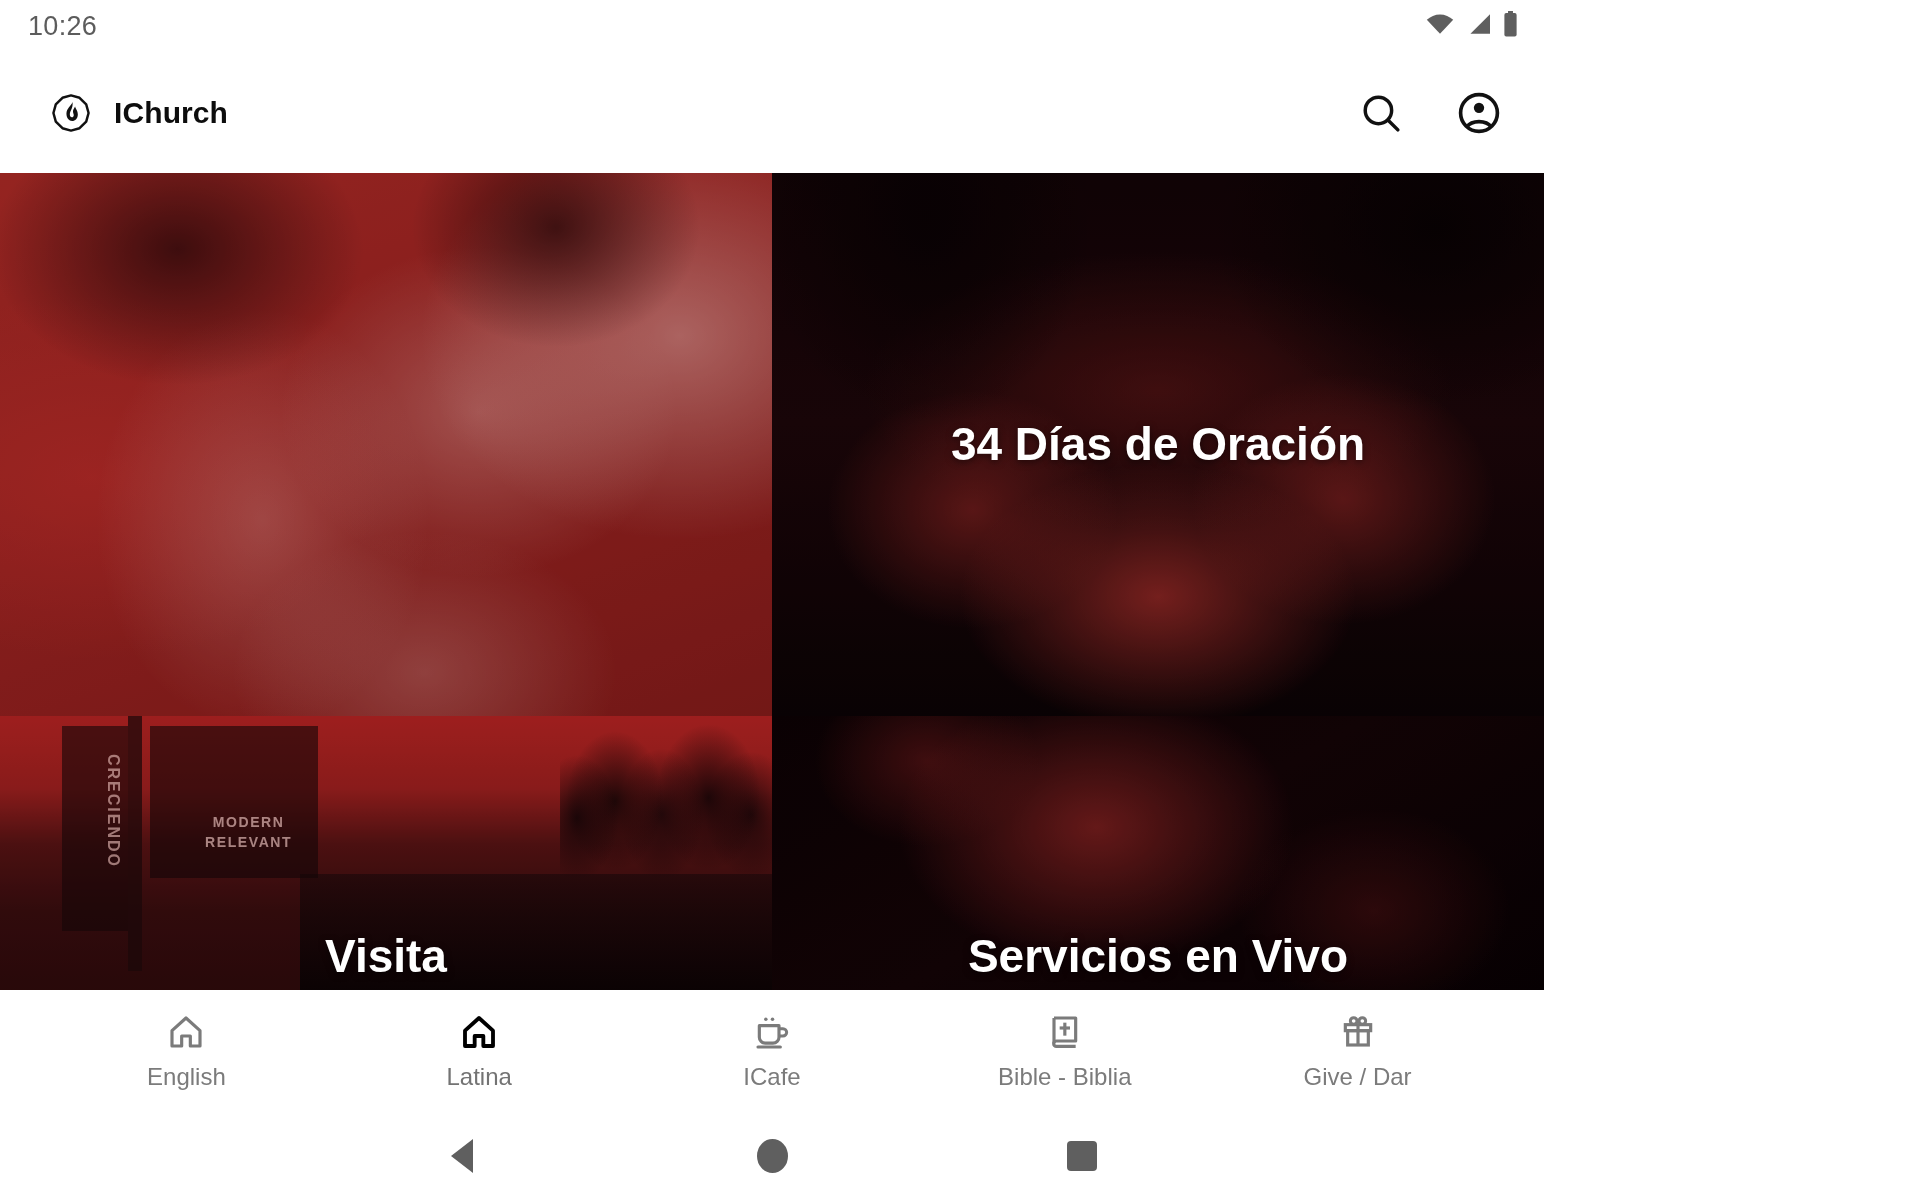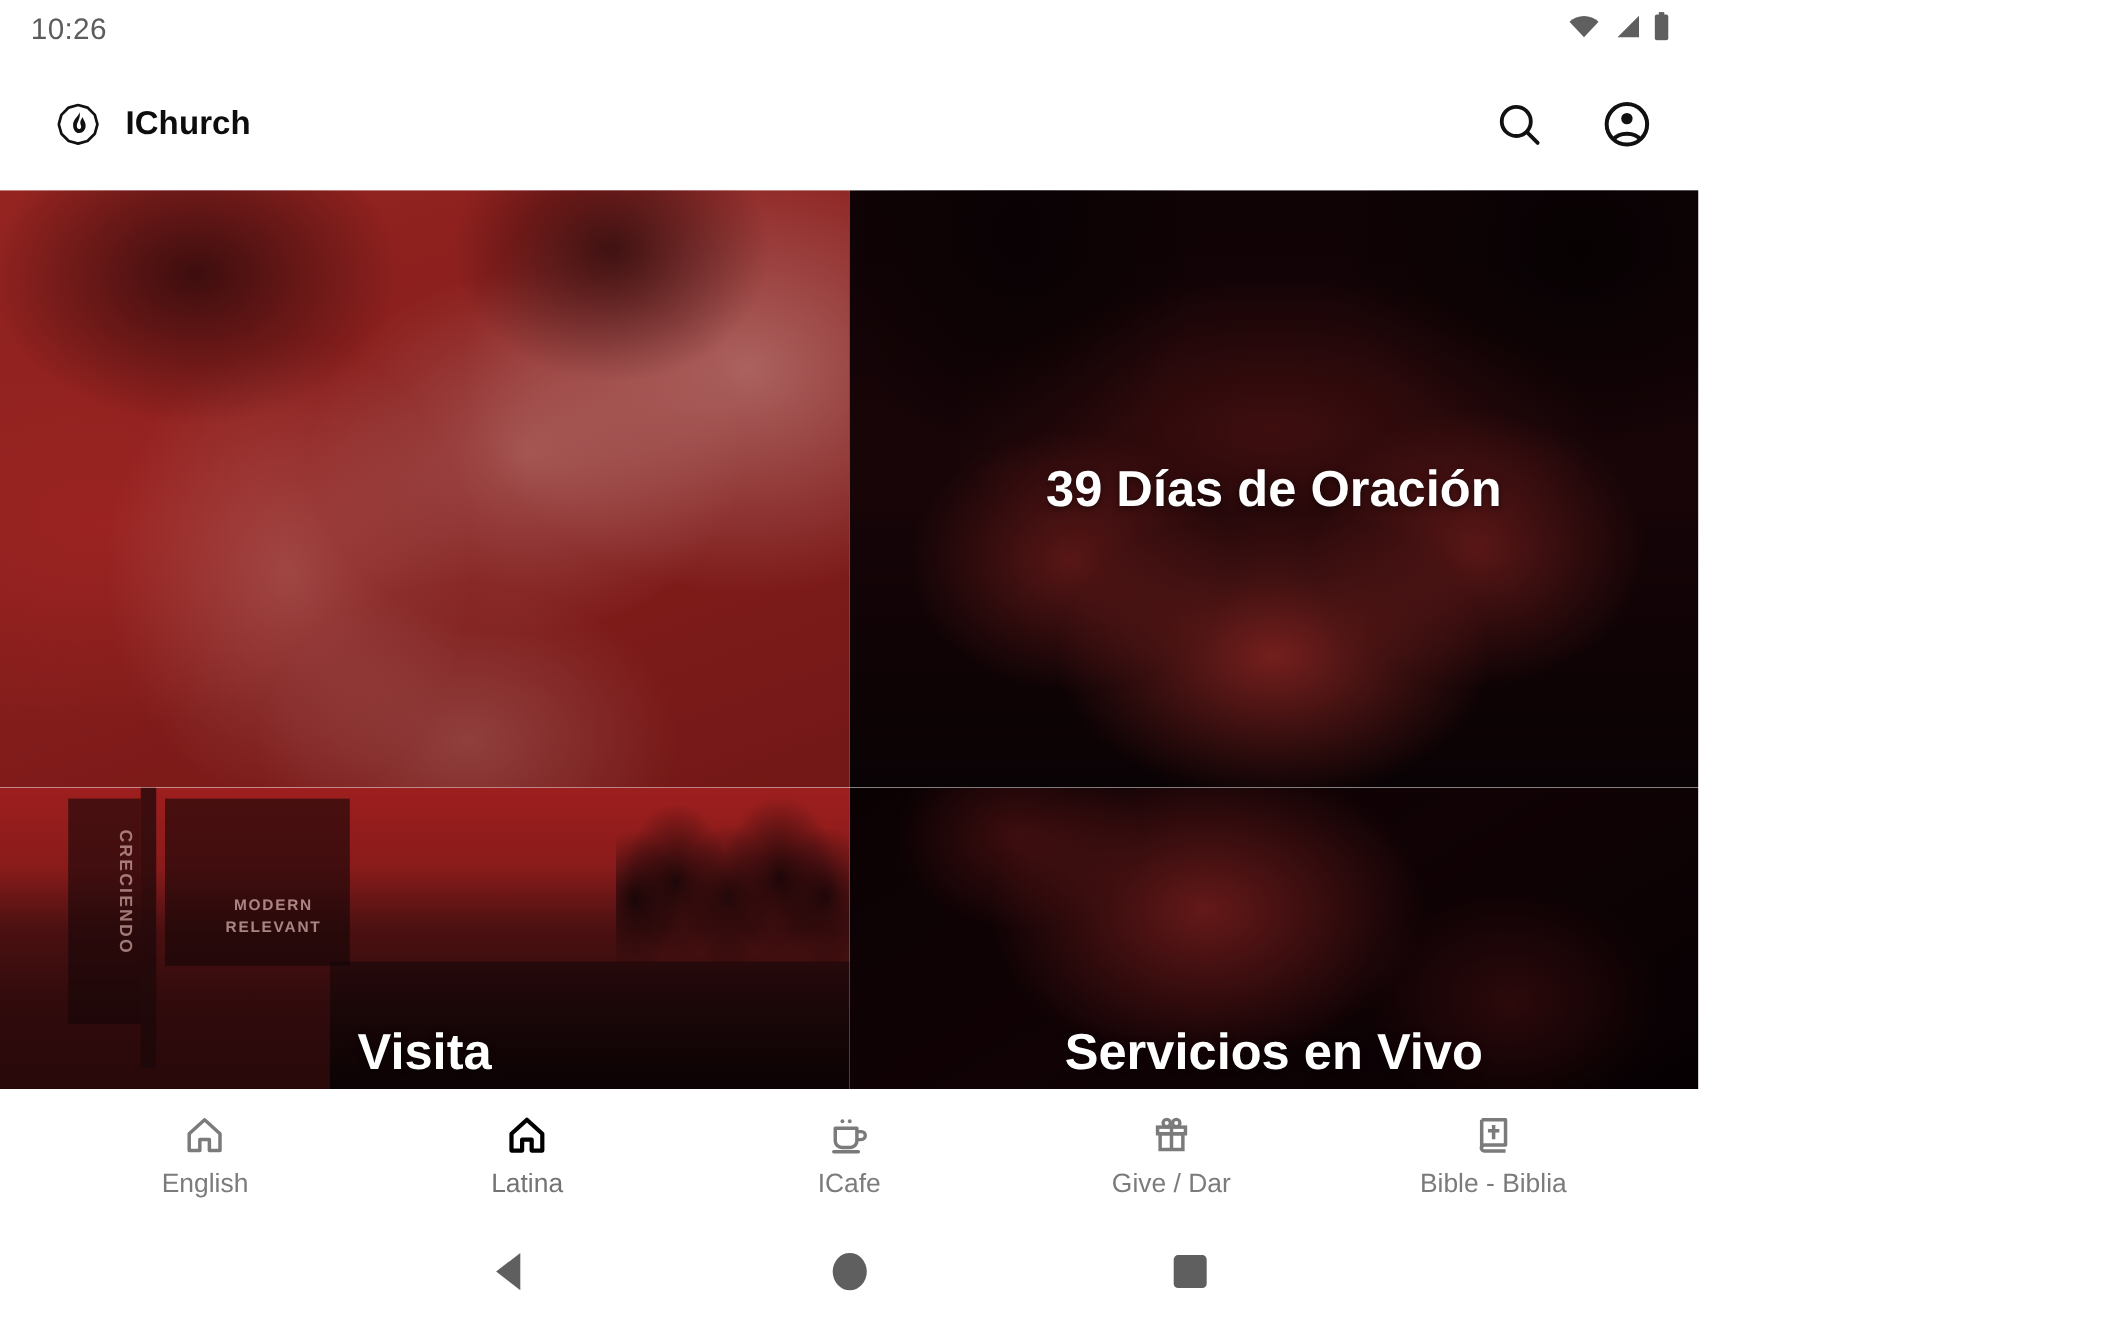--- a/index.html
+++ b/index.html
@@ -224,21 +224,21 @@
 
       <div class="card t-devo">
         <div class="photo ph-devo"></div>
         <div class="tint tint-red"></div>
       </div>
 
       <div class="card t-21">
         <div class="photo ph-21"></div>
         <div class="tint tint-dark"></div>
         <div class="labels">
-          <div class="card-title">39 Días de Oración</div>
+          <div class="card-title">34 Días de Oración</div>
         </div>
       </div>
 
     </div>
 
     <div class="row row-bottom">
 
       <div class="card t-visit">
         <div class="photo ph-visit"></div>
         <div class="treeline"></div>
@@ -297,42 +297,42 @@
           <circle cx="8.3" cy="4.4" r="1.05" fill="#7b7b7b"></circle>
           <circle cx="12.3" cy="4.4" r="1.05" fill="#7b7b7b"></circle>
         </svg>
       </span>
       <span class="nav-label">ICafe</span>
     </div>
 
     <div class="navitem">
       <span class="nav-ico">
         <svg width="40" height="40" viewBox="0 0 24 24">
+          <path d="M5.4 3.6 L18.4 3.6 L18.4 17.4 L6.8 17.4 a1.6 1.6 0 0 0 0 3.2 L18.4 20.6" fill="none" stroke="#7b7b7b" stroke-width="1.9" stroke-linejoin="round"></path>
+          <line x1="5.4" y1="3.6" x2="5.4" y2="18.8" stroke="#7b7b7b" stroke-width="1.9"></line>
+          <line x1="11.9" y1="6.4" x2="11.9" y2="14.2" stroke="#7b7b7b" stroke-width="1.9"></line>
+          <line x1="8.8" y1="9.6" x2="15" y2="9.6" stroke="#7b7b7b" stroke-width="1.9"></line>
+        </svg>
+      </span>
+      <span class="nav-label">Bible - Biblia</span>
+    </div>
+
+    <div class="navitem">
+      <span class="nav-ico">
+        <svg width="40" height="40" viewBox="0 0 24 24">
           <rect x="4.4" y="7.6" width="15.2" height="3.6" fill="none" stroke="#7b7b7b" stroke-width="1.9"></rect>
           <rect x="5.8" y="11.2" width="12.4" height="8.6" fill="none" stroke="#7b7b7b" stroke-width="1.9"></rect>
           <line x1="12" y1="7.6" x2="12" y2="19.8" stroke="#7b7b7b" stroke-width="1.9"></line>
           <circle cx="9.4" cy="5.4" r="2" fill="none" stroke="#7b7b7b" stroke-width="1.8"></circle>
           <circle cx="14.6" cy="5.4" r="2" fill="none" stroke="#7b7b7b" stroke-width="1.8"></circle>
         </svg>
       </span>
       <span class="nav-label">Give / Dar</span>
     </div>
 
-    <div class="navitem">
-      <span class="nav-ico">
-        <svg width="40" height="40" viewBox="0 0 24 24">
-          <path d="M5.4 3.6 L18.4 3.6 L18.4 17.4 L6.8 17.4 a1.6 1.6 0 0 0 0 3.2 L18.4 20.6" fill="none" stroke="#7b7b7b" stroke-width="1.9" stroke-linejoin="round"></path>
-          <line x1="5.4" y1="3.6" x2="5.4" y2="18.8" stroke="#7b7b7b" stroke-width="1.9"></line>
-          <line x1="11.9" y1="6.4" x2="11.9" y2="14.2" stroke="#7b7b7b" stroke-width="1.9"></line>
-          <line x1="8.8" y1="9.6" x2="15" y2="9.6" stroke="#7b7b7b" stroke-width="1.9"></line>
-        </svg>
-      </span>
-      <span class="nav-label">Bible - Biblia</span>
-    </div>
-
   </div>
 
   <div class="sysnav">
     <div class="sysbtn">
       <span class="sys-back"></span>
     </div>
     <div class="sysbtn">
       <span class="sys-home"></span>
     </div>
     <div class="sysbtn">

